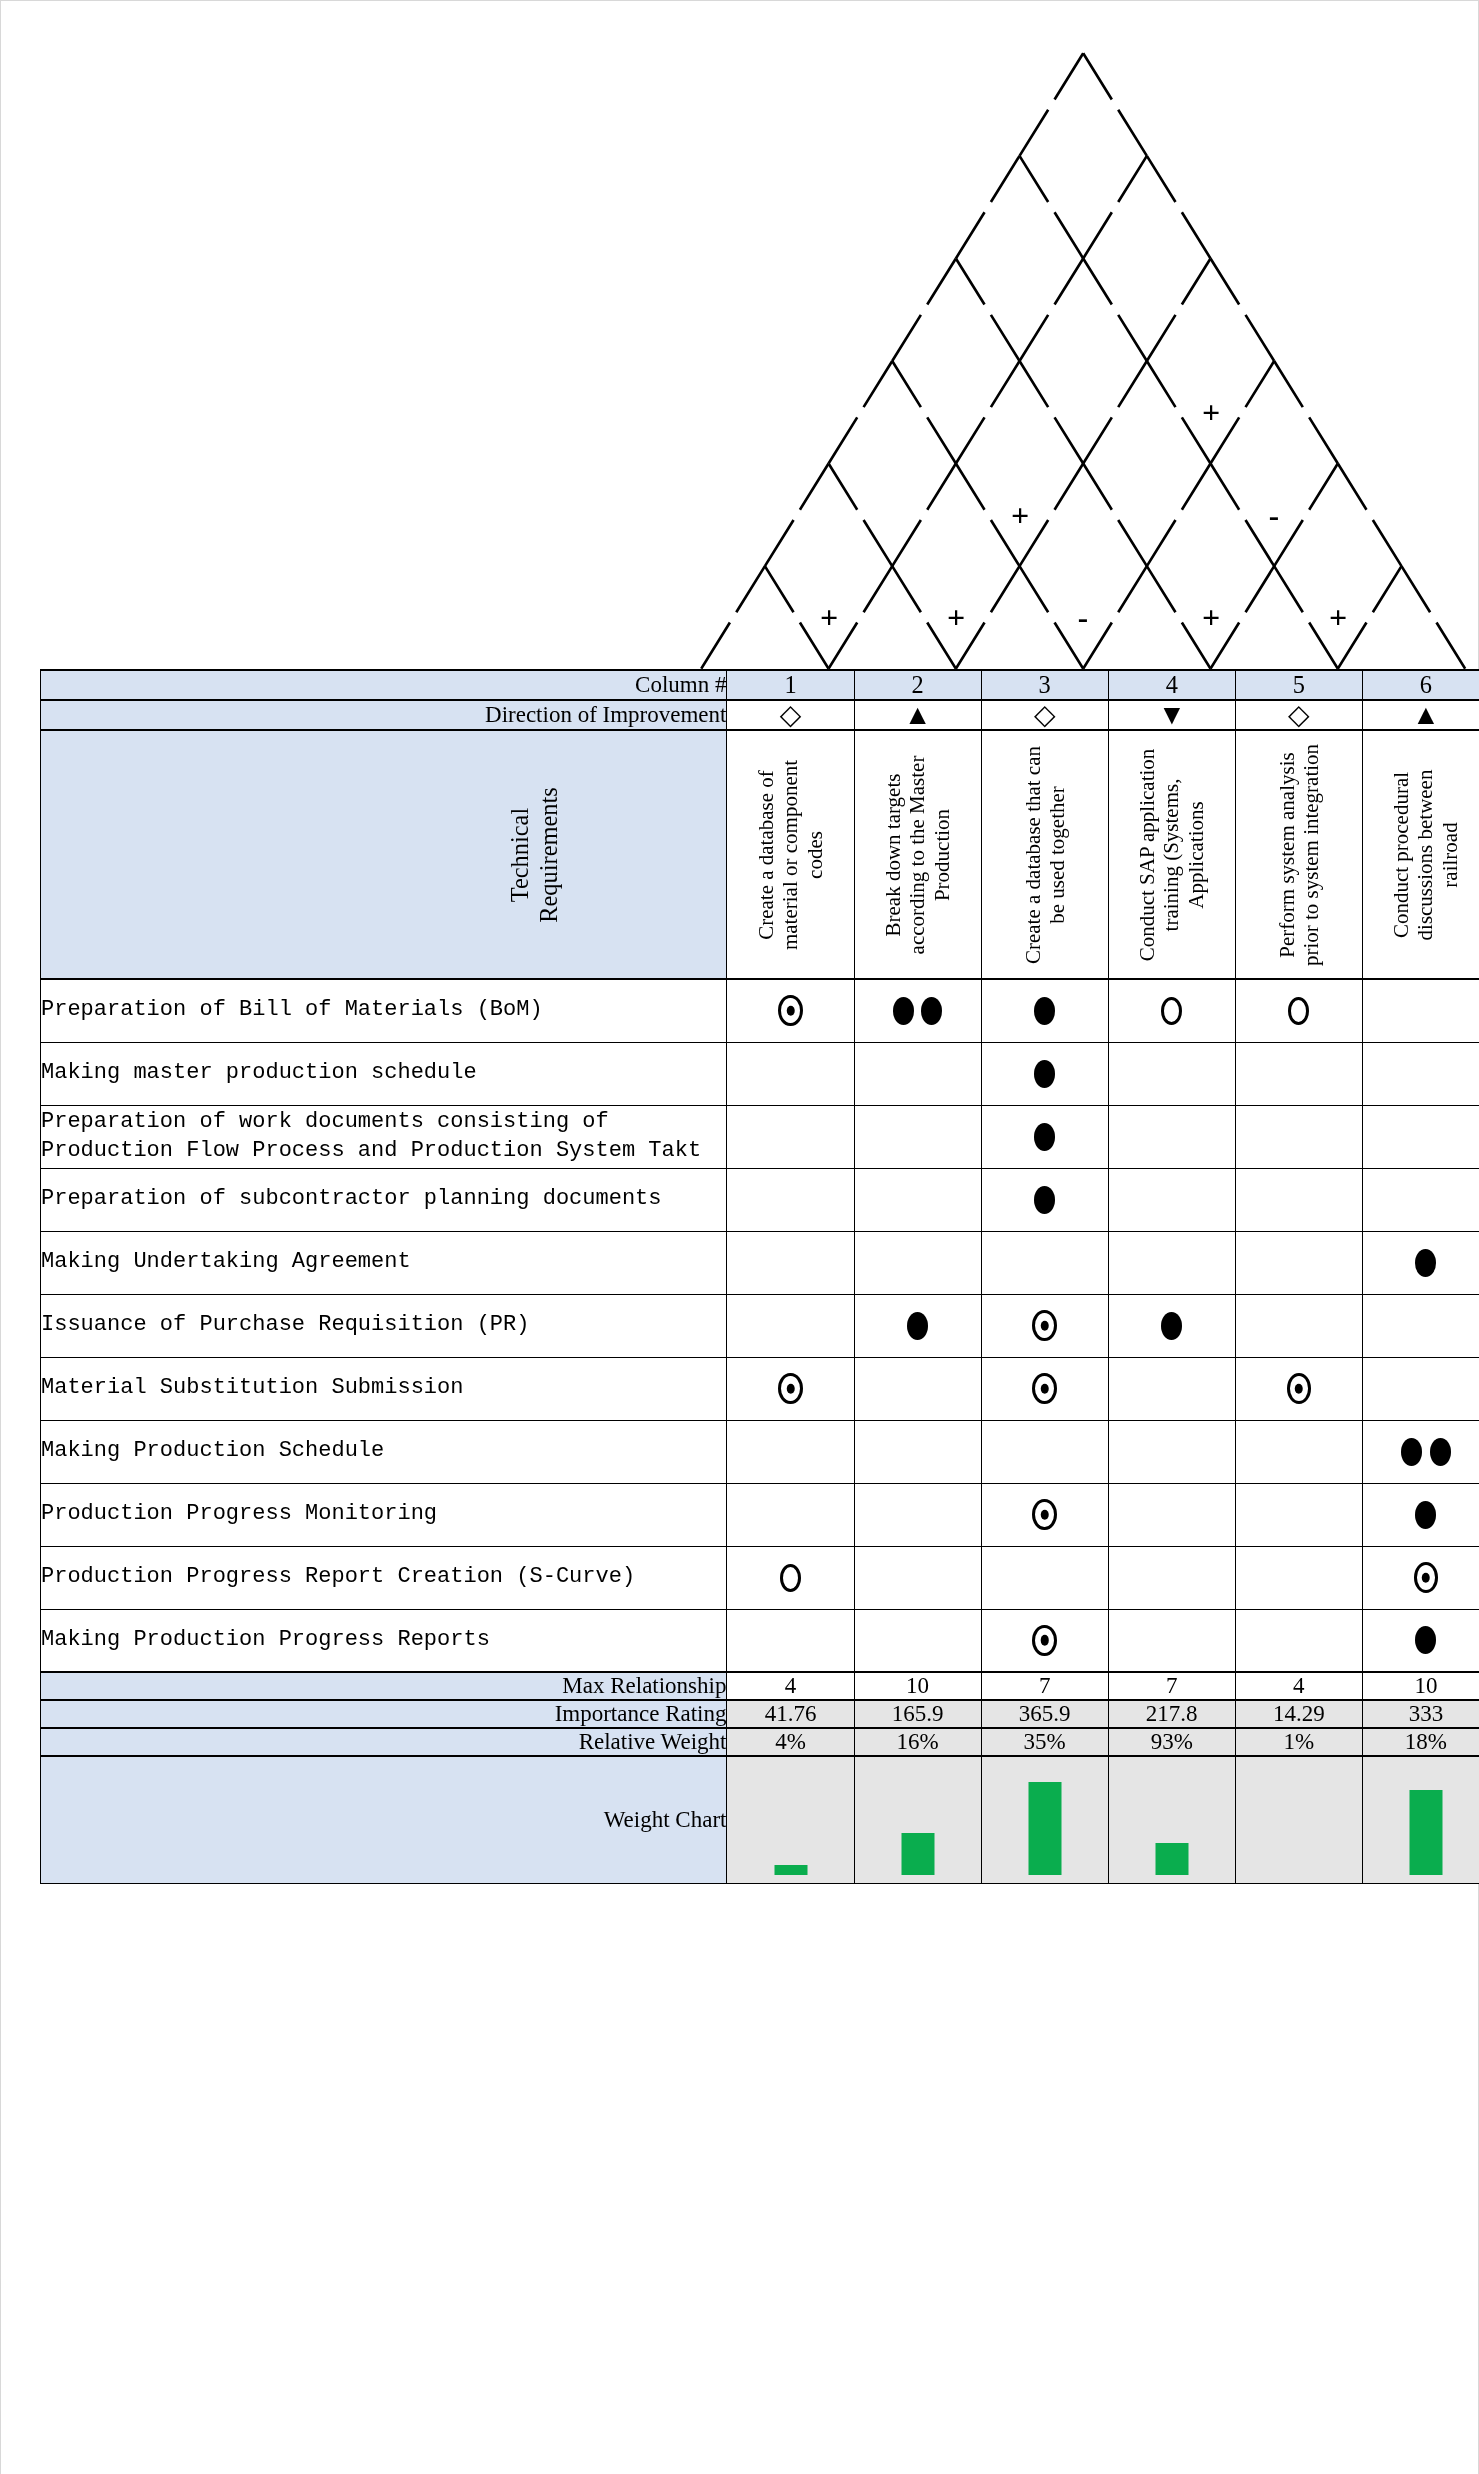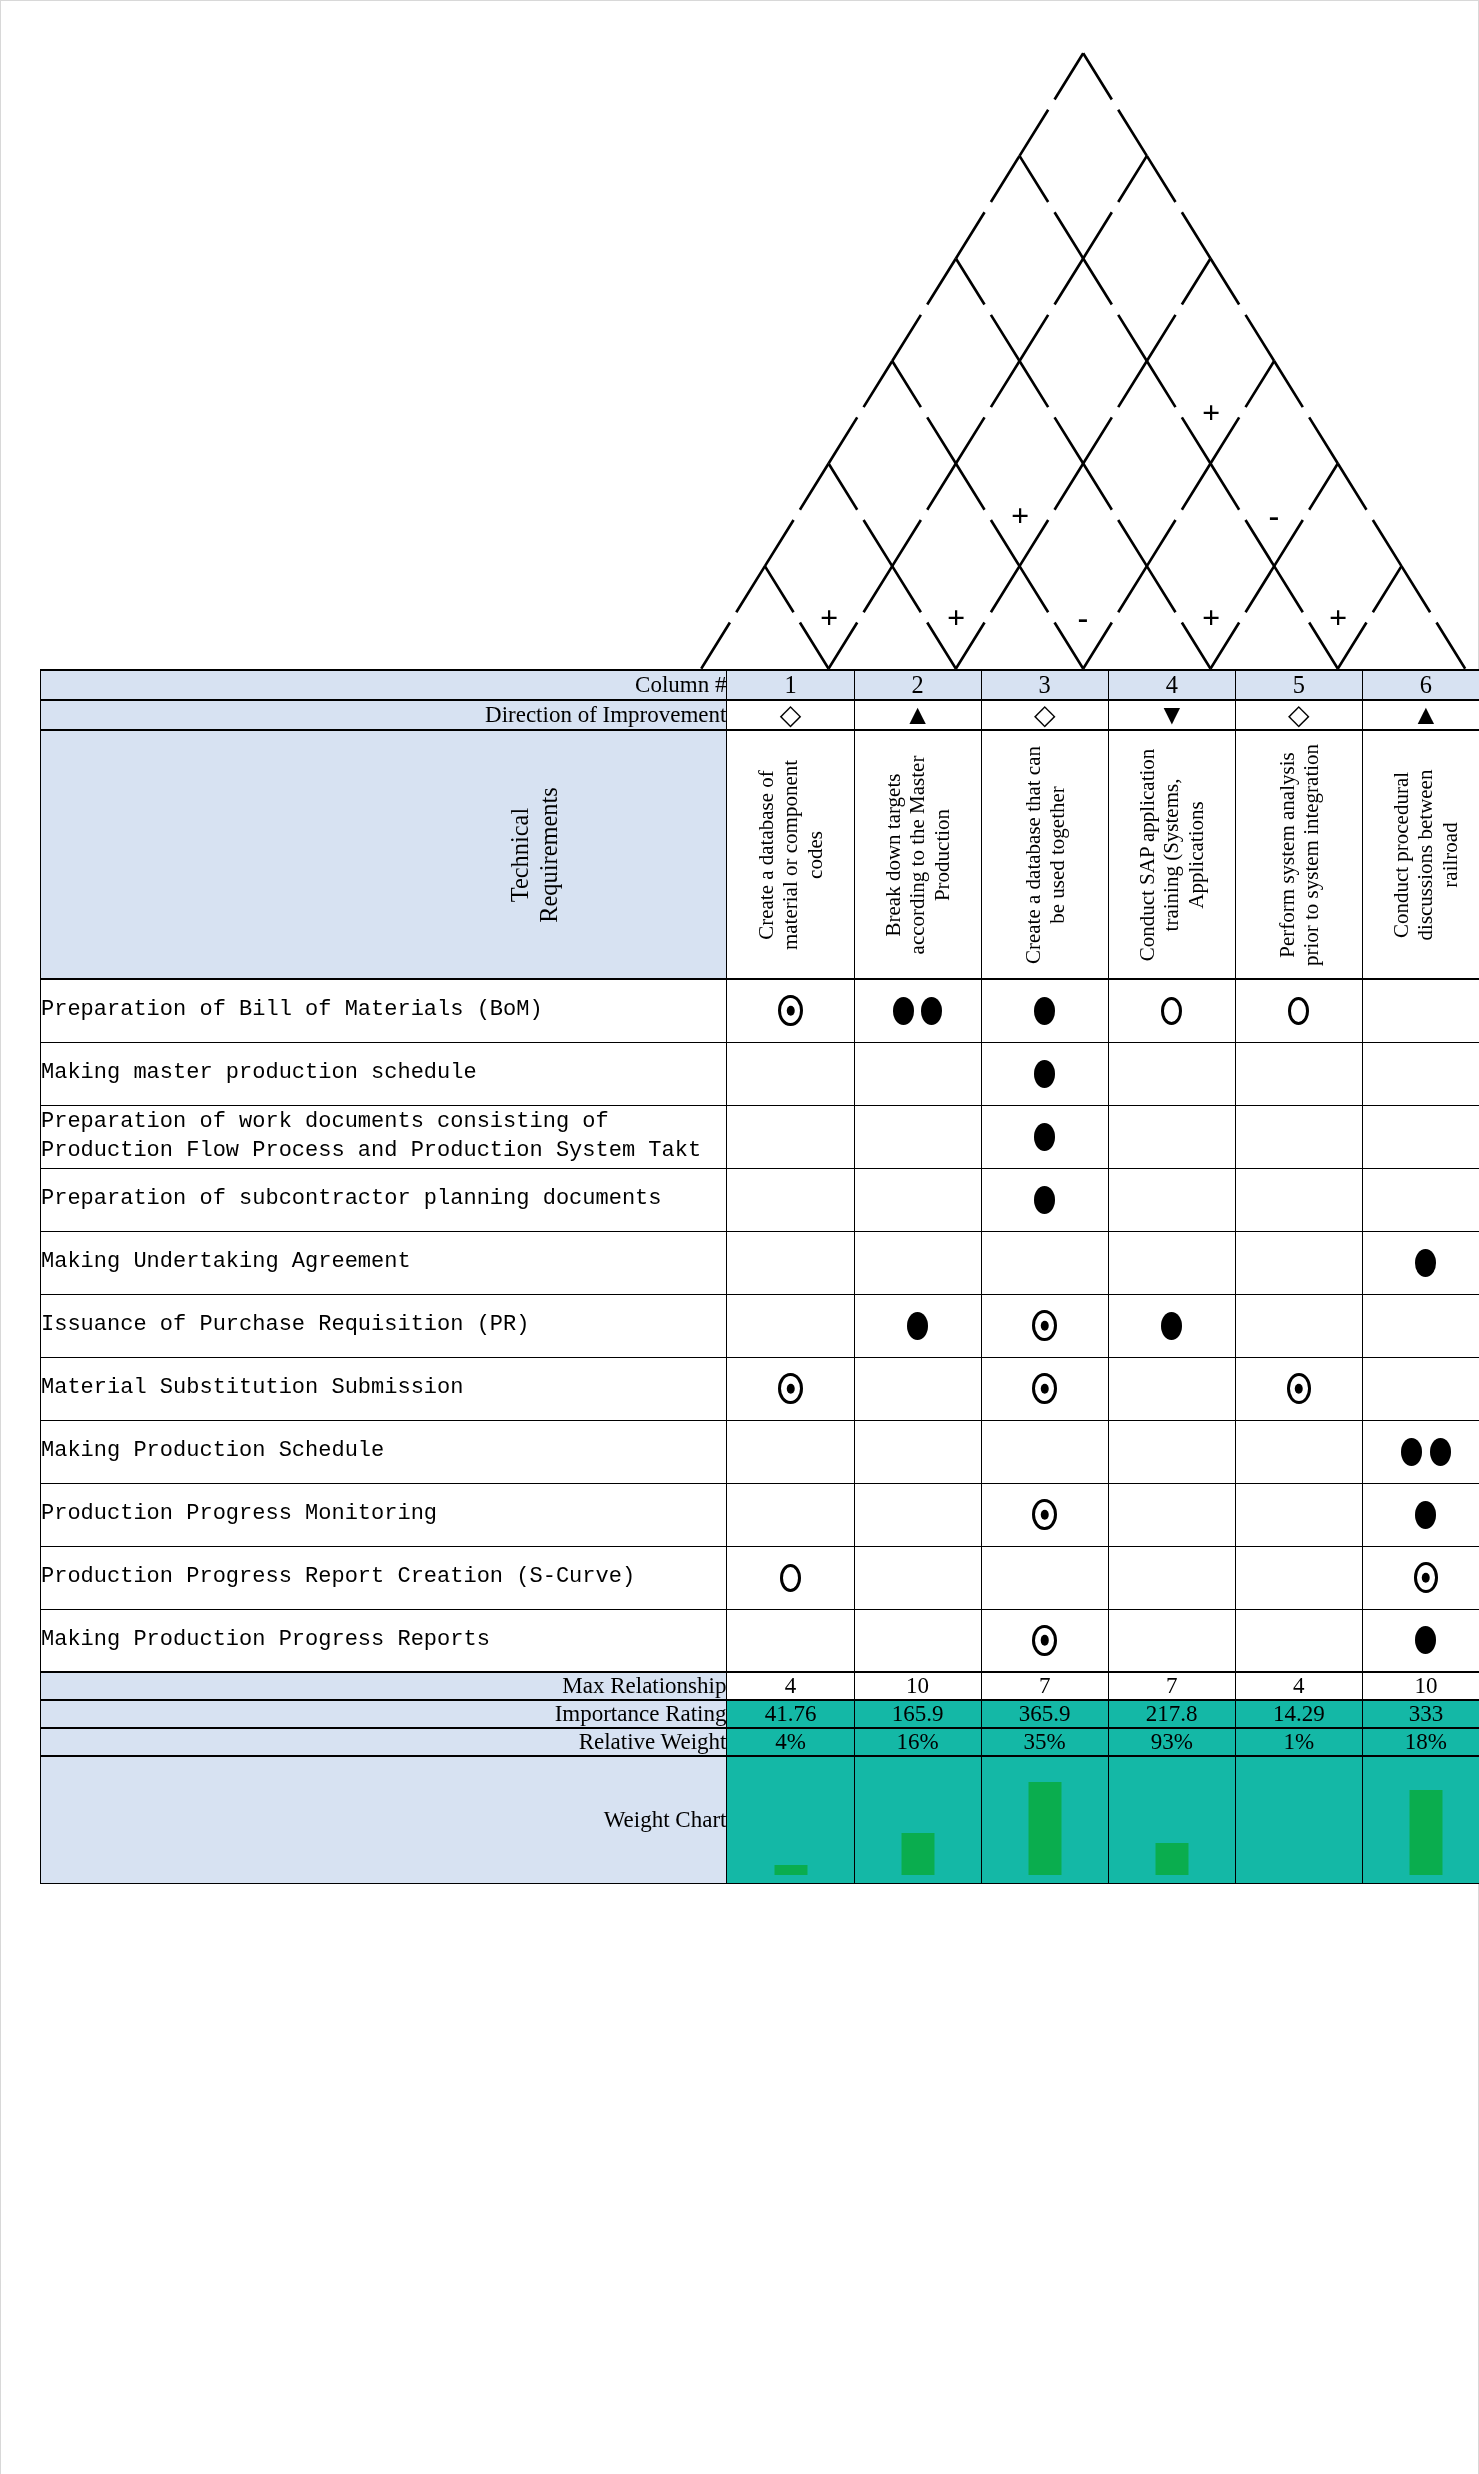--- a/index.html
+++ b/index.html
@@ -19,21 +19,21 @@
 
   
   #grid { position:absolute; left:15px; top:668px; width:1450px; }
   table.hoq { border-collapse:collapse; table-layout:fixed; width:1450px;margin-left:24px; }
   table.hoq td { border:1.1px solid #000; padding:0; vertical-align:middle; }
 
   col.lab { width:686px; }
   col.c   { width:127px; }
 
   .blue   { background:#d7e2f2; }
-  .gray   { background:#14b8a6; }
+  .gray   { background:#e5e5e5; }
   .white  { background:#ffffff; }
 
   .lab-right { text-align:right; padding-right:11.7px; font-size:23px; }
   .lab-left  { text-align:left;  padding-left:9.6px;  font-size:22px; line-height:1.30; }
 
   .num { font-size:23px; text-align:center; }
   .colnum { font-size:24.4px; text-align:center; }
 
   tr.thick td { border-top-width:2.7px; }
   tr.thickb td { border-bottom-width:2.7px; }

